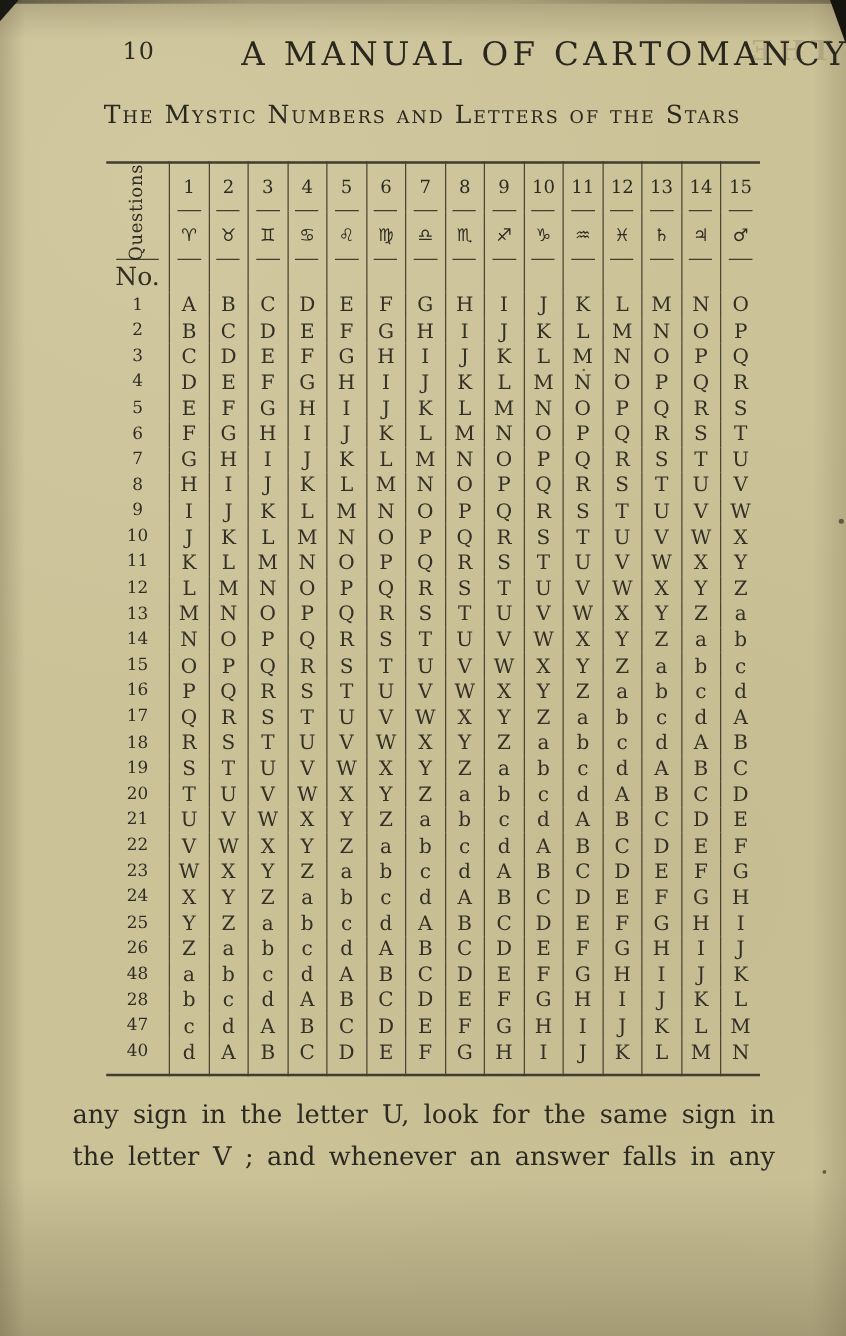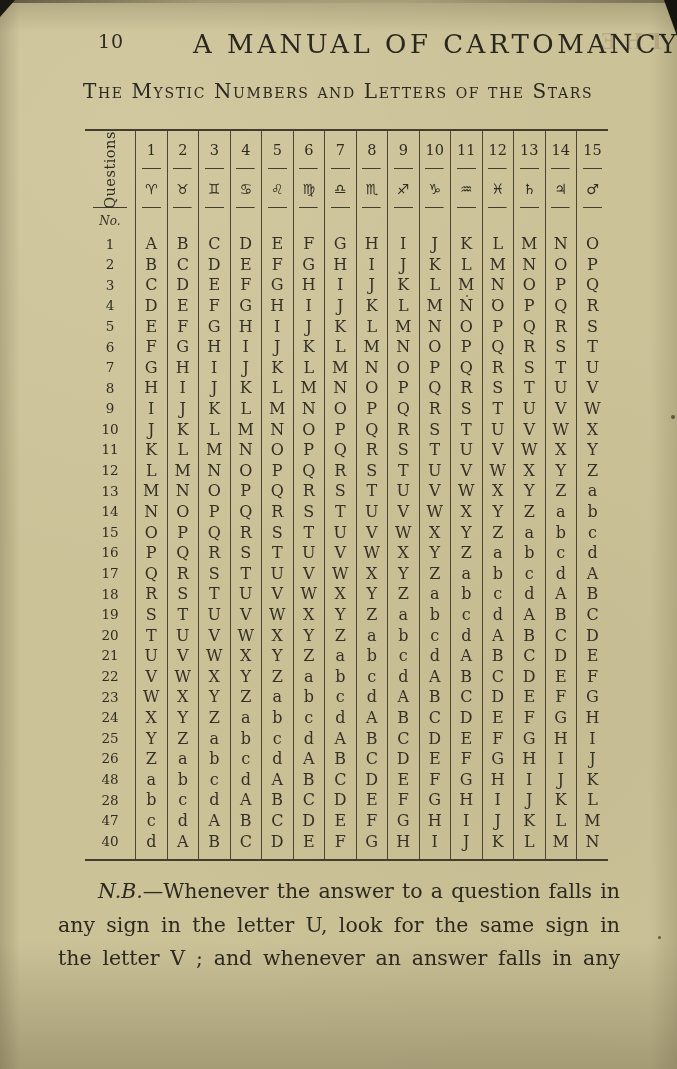--- a/index.html
+++ b/index.html
@@ -50,21 +50,21 @@
   .q-rot{
     position:absolute;left:50%;top:50%;
     transform:translate(-50%,-50%) rotate(-90deg);
     font-size:14.5px;letter-spacing:0.5px;white-space:nowrap;
   }
   th.num{height:38px;font-size:14.5px;
     background:linear-gradient(#423d2c,#423d2c) no-repeat center bottom/62% 1.4px;}
   th.sym{height:39px;font-size:14px;font-family:"DejaVu Sans", sans-serif;
     background:linear-gradient(#423d2c,#423d2c) no-repeat center bottom/62% 1.4px;}
   tr.no-row td{height:26px;}
-  td.no-label{text-align:left;padding-left:2px;font-size:12px;font-style:italic;}
+  td.no-label{text-align:left;padding-left:2px;font-size:20px;}
   tbody td{height:20.6px;font-size:16px;color:#343026;}
   td.row-no{font-size:13.5px;color:#2f2c23;}
   tbody tr:last-child td{padding-bottom:7px;}
   .footnote{
     position:absolute;left:58px;top:879px;width:562px;
     font-size:20.5px;color:#2c2920;
   }
   .fn-line{text-align:justify;text-align-last:justify;height:33.5px;white-space:nowrap;}
   .fn-line.fn-first{text-indent:40px;}
   .fn-line em{font-style:italic;}
@@ -684,17 +684,16 @@
           <td class="letter">J</td>
           <td class="letter">K</td>
           <td class="letter">L</td>
           <td class="letter">M</td>
           <td class="letter">N</td>
         </tr>
       </tbody>
     </table>
 
   <div class="footnote">
-    <div class="fn-line fn-first"><em>N.B.</em><span>—Whenever the answer to a question falls in</span></div>
     <div class="fn-line">any sign in the letter U, look for the same sign in</div>
     <div class="fn-line">the letter V ; and whenever an answer falls in any</div>
   </div>
 </div>
 
 </body></html>

